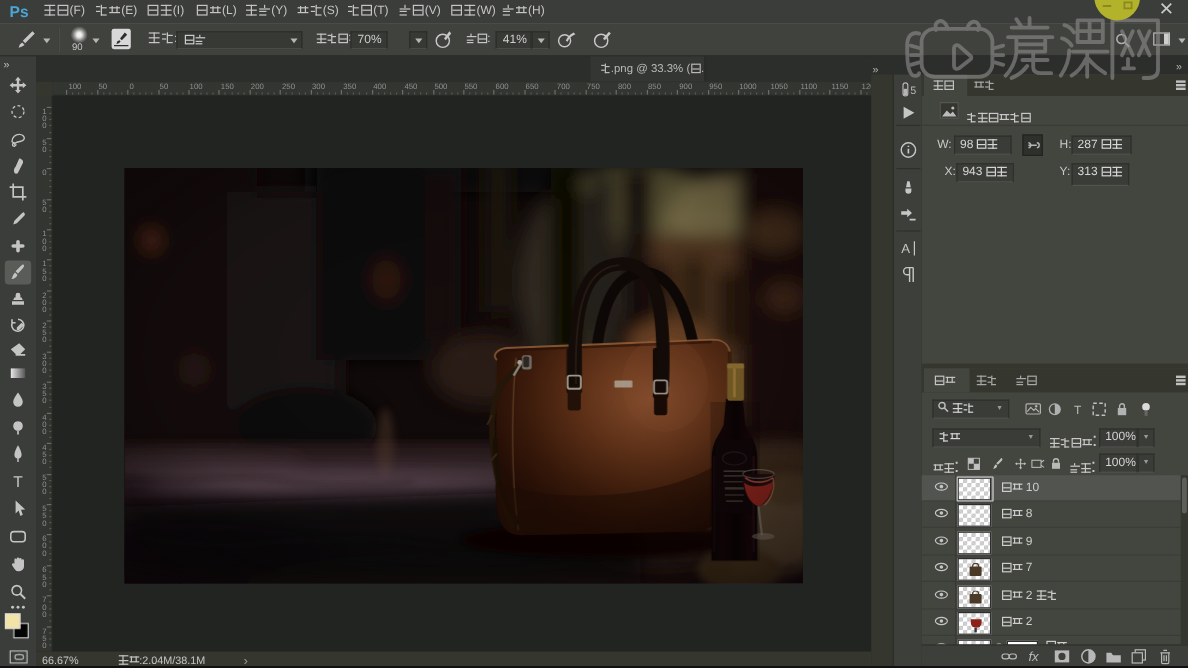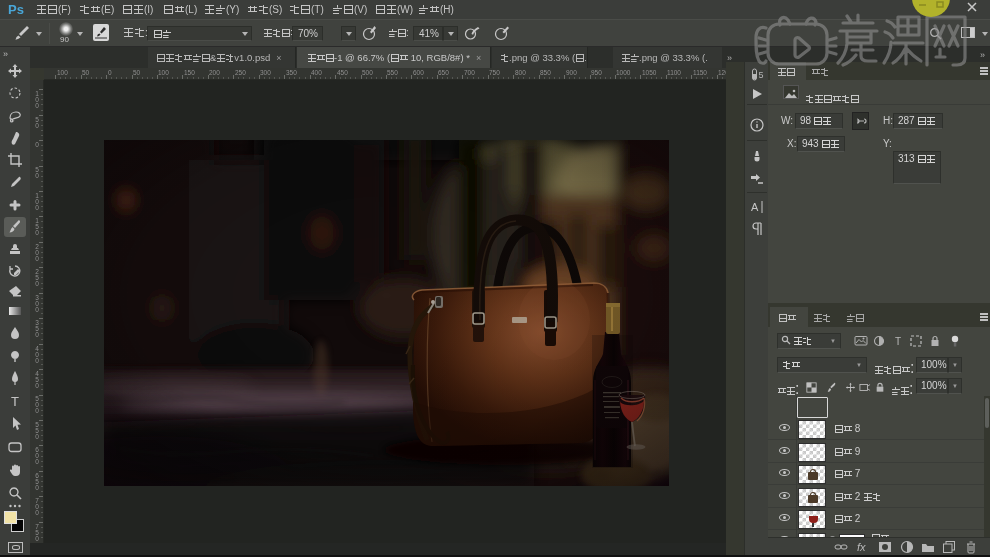--- a/index.html
+++ b/index.html
@@ -116,24 +116,21 @@
         <circle cx="5.5" cy="5.5" r="3.8" fill="none" stroke="#b2b2b2" stroke-width="1.3"></circle>
         <path d="M8.5 8.5 L12 12" stroke="#b2b2b2" stroke-width="1.5"></path>
       </svg>
   <div class="abs" style="left:961px;top:7px;width:14px;height:11px;border:1px solid #bdbdbd;background:#40423e">
         <div style="width:4px;height:9px;background:#cdcdcd;float:right"></div>
       </div>
   <div class="caret" style="left:982px;top:12px"></div>
 </div>
 
 <div class="abs" id="tabbar">
-  <div class="tab" style="left:148px;width:148px"><span style="margin-left:8px"><i class="g s b"></i><i class="g s a"></i><i class="g s c"></i><i class="g s e"></i><i class="g s d"></i><i class="g s b"></i>&amp;<i class="g s a"></i><i class="g s c"></i>v1.0.psd</span><span class="tx" style="margin-left:6px">×</span></div>
-  <div class="tab act" style="left:297px;width:194px"><span style="margin-left:10px"><i class="g s a"></i><i class="g s e"></i><i class="g s b"></i>-1 @ 66.7% (<i class="g s b"></i><i class="g s e"></i> 10, RGB/8#) *</span><span class="tx" style="margin-left:6px">×</span></div>
   <div class="tab" style="left:492px;width:96px"><span style="margin-left:8px"><i class="g s c"></i>.png @ 33.3% (<i class="g s b"></i>...</span><span class="tx" style="margin-left:5px">×</span></div>
-  <div class="tab" style="left:613px;width:109px;border-right:none"><span style="margin-left:8px"><i class="g s a"></i><i class="g s d"></i>.png @ 33.3% (.</span></div>
 
 </div>
 
 <div class="abs" id="corner"></div>
 <div class="abs" id="hruler">
       <span class="hnum" style="left:13px">100</span>
       <div class="htick" style="left:11.1px"></div>
       <div class="htick s" style="left:16.2px"></div>
       <div class="htick s" style="left:21.3px"></div>
       <div class="htick s" style="left:26.4px"></div>
@@ -751,21 +748,21 @@
       <span class="lbl" style="left:13px;top:53px;color:#c9c9c9;font-size:10px">W:</span>
       <div class="field" style="left:27px;top:51px;width:48px;height:16px">98 <i class="g s b"></i><i class="g s a"></i></div>
       <div class="abs" style="left:84px;top:50px;width:17px;height:18px;background:#2e302c;border:1px solid #222"><svg width="15" height="16" viewBox="0 0 15 16">
           <path d="M4 8 h7 M4 6 a2 2 0 0 1 0 4 M11 6 a2 2 0 0 1 0 4" fill="none" stroke="#b5b5b5" stroke-width="1.2"></path>
         </svg></div>
       <span class="lbl" style="left:115px;top:53px;color:#c9c9c9;font-size:10px">H:</span>
       <div class="field" style="left:125px;top:51px;width:50px;height:16px">287 <i class="g s b"></i><i class="g s a"></i></div>
       <span class="lbl" style="left:19px;top:76px;color:#c9c9c9;font-size:10px">X:</span>
       <div class="field" style="left:29px;top:74px;width:48px;height:16px">943 <i class="g s b"></i><i class="g s a"></i></div>
       <span class="lbl" style="left:115px;top:76px;color:#c9c9c9;font-size:10px">Y:</span>
-      <div class="field" style="left:125px;top:89px;width:48px;height:33px">313 <i class="g s b"></i><i class="g s a"></i></div>
+      <div class="field" style="left:125px;top:74px;width:48px;height:19px">313 <i class="g s b"></i><i class="g s a"></i></div>
       <div class="abs" style="left:0;top:241px;width:222px;height:4px;background:#35372f"></div>
       <div class="ptabstrip" style="top:245px;height:20px"></div>
       <div class="abs" style="left:2px;top:245px;width:38px;height:20px;background:#43453f"></div>
       <span class="ptab" style="left:10px;top:250px"><i class="g s b"></i><i class="g s e"></i></span>
       <span class="ptab" style="left:45px;top:250px;color:#a8a8a8"><i class="g s a"></i><i class="g s c"></i></span>
       <span class="ptab" style="left:78px;top:250px;color:#a8a8a8"><i class="g s d"></i><i class="g s b"></i></span>
       <div class="abs" style="left:212px;top:251px;width:8px;height:1.5px;background:#c0c0c0;box-shadow:0 3px #c0c0c0,0 6px #c0c0c0"></div>
       <div class="field" style="left:9px;top:271px;width:64px;height:16px;padding-left:3px"><svg width="10" height="10" viewBox="0 0 10 10" style="vertical-align:-1px">
           <circle cx="4" cy="4" r="2.6" fill="none" stroke="#bbb" stroke-width="1.2"></circle>
           <path d="M6 6 L9 9" stroke="#bbb" stroke-width="1.3"></path>
@@ -812,20 +809,25 @@
           <rect x="1" y="3" width="9" height="7" fill="none" stroke="#c0c0c0"></rect>
           <path d="M10 5 l3 -2 M10 8 l3 2" stroke="#c0c0c0"></path>
         </svg></div>
       <div class="abs" style="left:107px;top:317px"><svg width="10" height="11" viewBox="0 0 12 13">
           <rect x="2" y="5.5" width="8" height="6" fill="#b8b8b8"></rect>
           <path d="M3.5 5.5 V4 a2.5 2.5 0 0 1 5 0 V5.5" fill="none" stroke="#b8b8b8" stroke-width="1.4"></path>
         </svg></div>
       <span class="lbl" style="left:123px;top:318px;color:#c9c9c9"><i class="g s d"></i><i class="g s a"></i>:</span>
       <div class="field" style="left:148px;top:316px;width:32px;height:16px">100%</div>
       <div class="field" style="left:180px;top:316px;width:14px;height:16px;padding:0;text-align:center;color:#999"><b style="font-size:6px;font-weight:normal;vertical-align:2px">▼</b></div>
+      <div class="lrow" style="top:334px;background:#525450">
+        <div class="eye" style="left:11px;top:6px"></div>
+        <div class="thumb" style="left:30px;top:1.5px"></div>
+        <span class="lname" style="left:66px;top:5px"><i class="g s b"></i><i class="g s e"></i> 10</span>
+      </div>
       <div class="lrow" style="top:356px;background:#43453f">
         <div class="eye" style="left:11px;top:6px"></div>
         <div class="thumb" style="left:30px;top:1.5px"></div>
         <span class="lname" style="left:66px;top:5px"><i class="g s b"></i><i class="g s e"></i> 8</span>
       </div>
       <div class="lrow" style="top:379px;background:#43453f">
         <div class="eye" style="left:11px;top:6px"></div>
         <div class="thumb" style="left:30px;top:1.5px"></div>
         <span class="lname" style="left:66px;top:5px"><i class="g s b"></i><i class="g s e"></i> 9</span>
       </div>
@@ -885,20 +887,25 @@
           <rect x="4" y="1.5" width="8.5" height="8.5" fill="none" stroke="#b8b8b8"></rect>
           <rect x="1.5" y="4" width="8.5" height="8.5" fill="#3d3f3b" stroke="#b8b8b8"></rect>
         </svg></div>
       <div class="abs" style="left:196px;top:478px;width:14px;height:14px"><svg width="14" height="14" viewBox="0 0 14 14">
           <path d="M3 4 h8 M4 4 v8 a1 1 0 0 0 1 1 h4 a1 1 0 0 0 1-1 V4 M5.5 2 h3 M6 6 v5 M8 6 v5" stroke="#b8b8b8" fill="none"></path>
         </svg></div>
       <div class="abs" style="left:216px;top:334px;width:6px;height:141px;background:#35372f"></div>
       <div class="abs" style="left:217px;top:336px;width:4px;height:30px;background:#5d5f5b;border-radius:2px"></div>
     </div>
 
+<div class="abs" id="status">
+  <span class="lbl" style="left:5px;top:2px">66.67%</span>
+  <span class="lbl" style="left:68px;top:2px"><i class="g s a"></i><i class="g s e"></i>:2.04M/38.1M</span>
+  <span class="lbl" style="left:173px;top:2px;color:#9a9a9a"><span style="font-size:11px">›</span></span>
+</div>
 <div class="abs" id="blackstrip"></div>
 <svg class="abs" style="left:0;top:0;pointer-events:none" width="990" height="90" viewBox="0 0 990 90">
 
 <g fill="none" stroke="#8f8f8f" stroke-width="3.2" opacity=".6" stroke-linecap="round" stroke-linejoin="round">
 <path d="M766 28 C760 26 756 30 756 38 C756 48 756 56 759 61 C761 64 765 64 766 61"></path>
 <path d="M780 25 C778 18 784 15 788 20 L790 24"></path>
 <path d="M806 24 C808 17 814 16 816 22 L815 25"></path>
 <rect x="768" y="24" width="59" height="40" rx="11"></rect>
 <path d="M795 40 C795 38 797 37 799 38 L808 46 C810 47 810 49 808 50 L799 57 C797 58 795 57 795 55 Z"></path>
 <path d="M766 40 l-7 -2 M766 46 h-7 M766 52 l-7 2 M829 40 l7 -2 M829 46 h7 M829 52 l7 2"></path>

